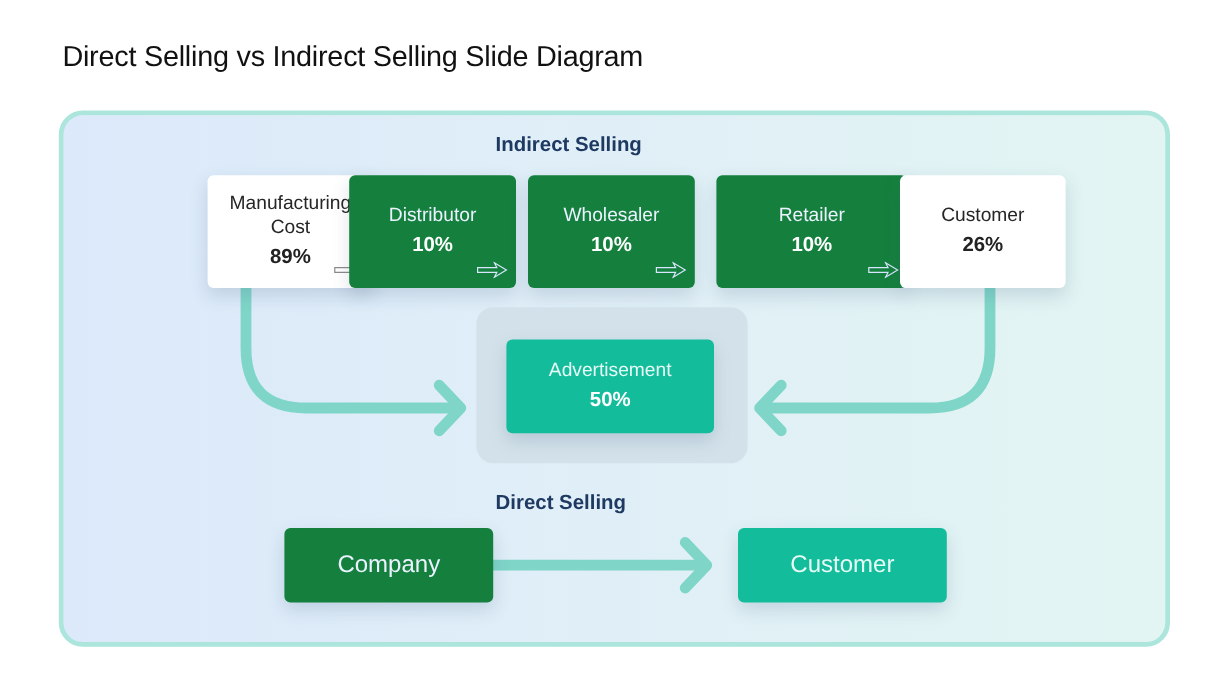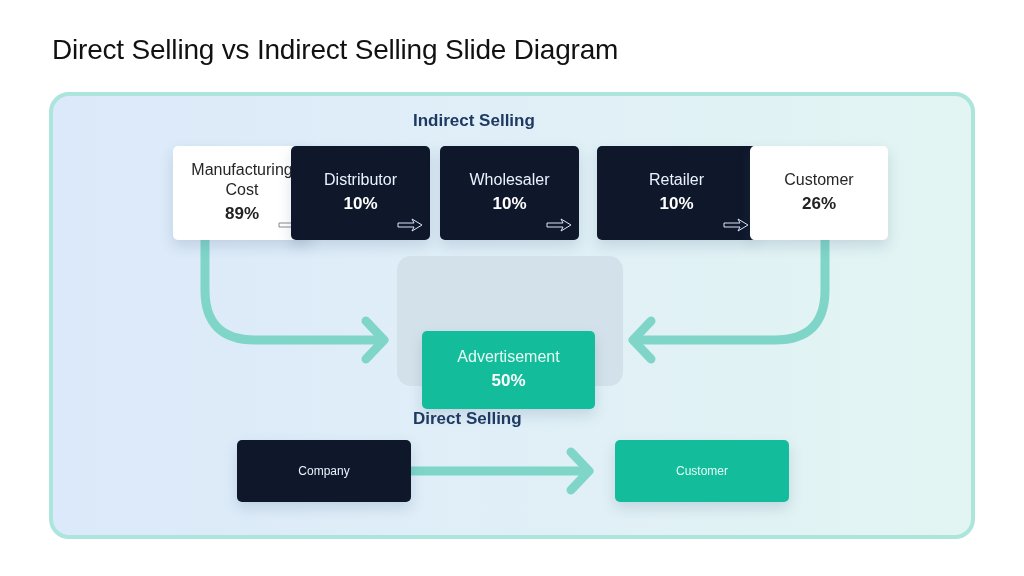--- a/index.html
+++ b/index.html
@@ -1,52 +1,52 @@
 <!DOCTYPE html>
 <html><head>
   <meta charset="utf-8">
   <style>
     * { box-sizing: border-box; margin: 0; padding: 0; }
     body {
       width: 1024px; height: 576px; background: #ffffff; position: relative; overflow: hidden;
       font-family: "Liberation Sans", "DejaVu Sans", sans-serif;
     }
     .title {
-      position: absolute; left: 52px; top: 34px; font-size: 28px; color: #111111; font-weight: 400;
+      position: absolute; left: 52px; top: 34px; font-size: 24px; color: #111111; font-weight: 400;
       letter-spacing: -0.2px;
     }
     .panel {
       position: absolute; left: 49px; top: 92px; width: 926px; height: 447px;
       border: 4px solid #abe5dc; border-radius: 20px;
       background: linear-gradient(90deg, #dbe9fa 0%, #e0eff7 50%, #e2f5f2 100%);
     }
     .section-label {
       position: absolute; font-weight: 700; font-size: 17px; color: #1e3a62; 
       width: 200px;
     }
     .box {
       position: absolute; border-radius: 5px; display: flex; flex-direction: column;
       align-items: center; justify-content: center; text-align: center;
       box-shadow: 0 6px 14px rgba(60, 90, 130, 0.18);
     }
     .box.white { background: #ffffff; color: #262626; }
-    .box.blue { background: #0f172a; color: #eaf2ff; }
+    .box.blue { background: #15803d; color: #eaf2ff; }
     .box.green { background: #13bc9b; color: #e6fbf6; }
     .box .lbl { font-size: 16px; line-height: 20px; }
     .box .pct { font-size: 17px; font-weight: 700; line-height: 24px; margin-top: 2px; }
     .box.white .pct { color: #222222; }
     .box.blue .pct, .box.green .pct { color: #ffffff; }
     .small-arrow {
       position: absolute; right: 6px; bottom: 8px; width: 28px; height: 14px;
     }
     .adv-backdrop {
       position: absolute; left: 397px; top: 256px; width: 226px; height: 130px;
       border-radius: 14px; background: #d3e2ea;
     }
-    .big-box .lbl { font-size: 12px; }
+    .big-box .lbl { font-size: 20px; }
     svg.connectors { position: absolute; left: 0; top: 0; width: 1024px; height: 576px; pointer-events: none; }
   </style>
 </head>
 <body>
 
 <div class="title">Direct Selling vs Indirect Selling Slide Diagram</div>
 
 <div class="panel"></div>
 
 <svg class="connectors" viewBox="0 0 1024 576">
@@ -94,21 +94,21 @@
     <path d="M2 5 L18 5 L16 1 L26 7 L16 13 L18 9 L2 9 Z" fill="none" stroke="#d8e6ff" stroke-width="1"></path>
   </svg>
 </div>
 
 <div class="box white" style="left:750px; top:146px; width:138px; height:94px;">
   <div class="lbl">Customer</div>
   <div class="pct">26%</div>
 </div>
 
 <div class="adv-backdrop"></div>
-<div class="box green" style="left:422px; top:283px; width:173px; height:78px;margin-top:48px;">
+<div class="box green" style="left:422px; top:283px; width:173px; height:78px;">
   <div class="lbl">Advertisement</div>
   <div class="pct">50%</div>
 </div>
 
 <div class="section-label" style="left:413px; top:409px;">Direct Selling</div>
 
 <div class="box blue big-box" style="left:237px; top:440px; width:174px; height:62px;">
   <div class="lbl">Company</div>
 </div>
 

